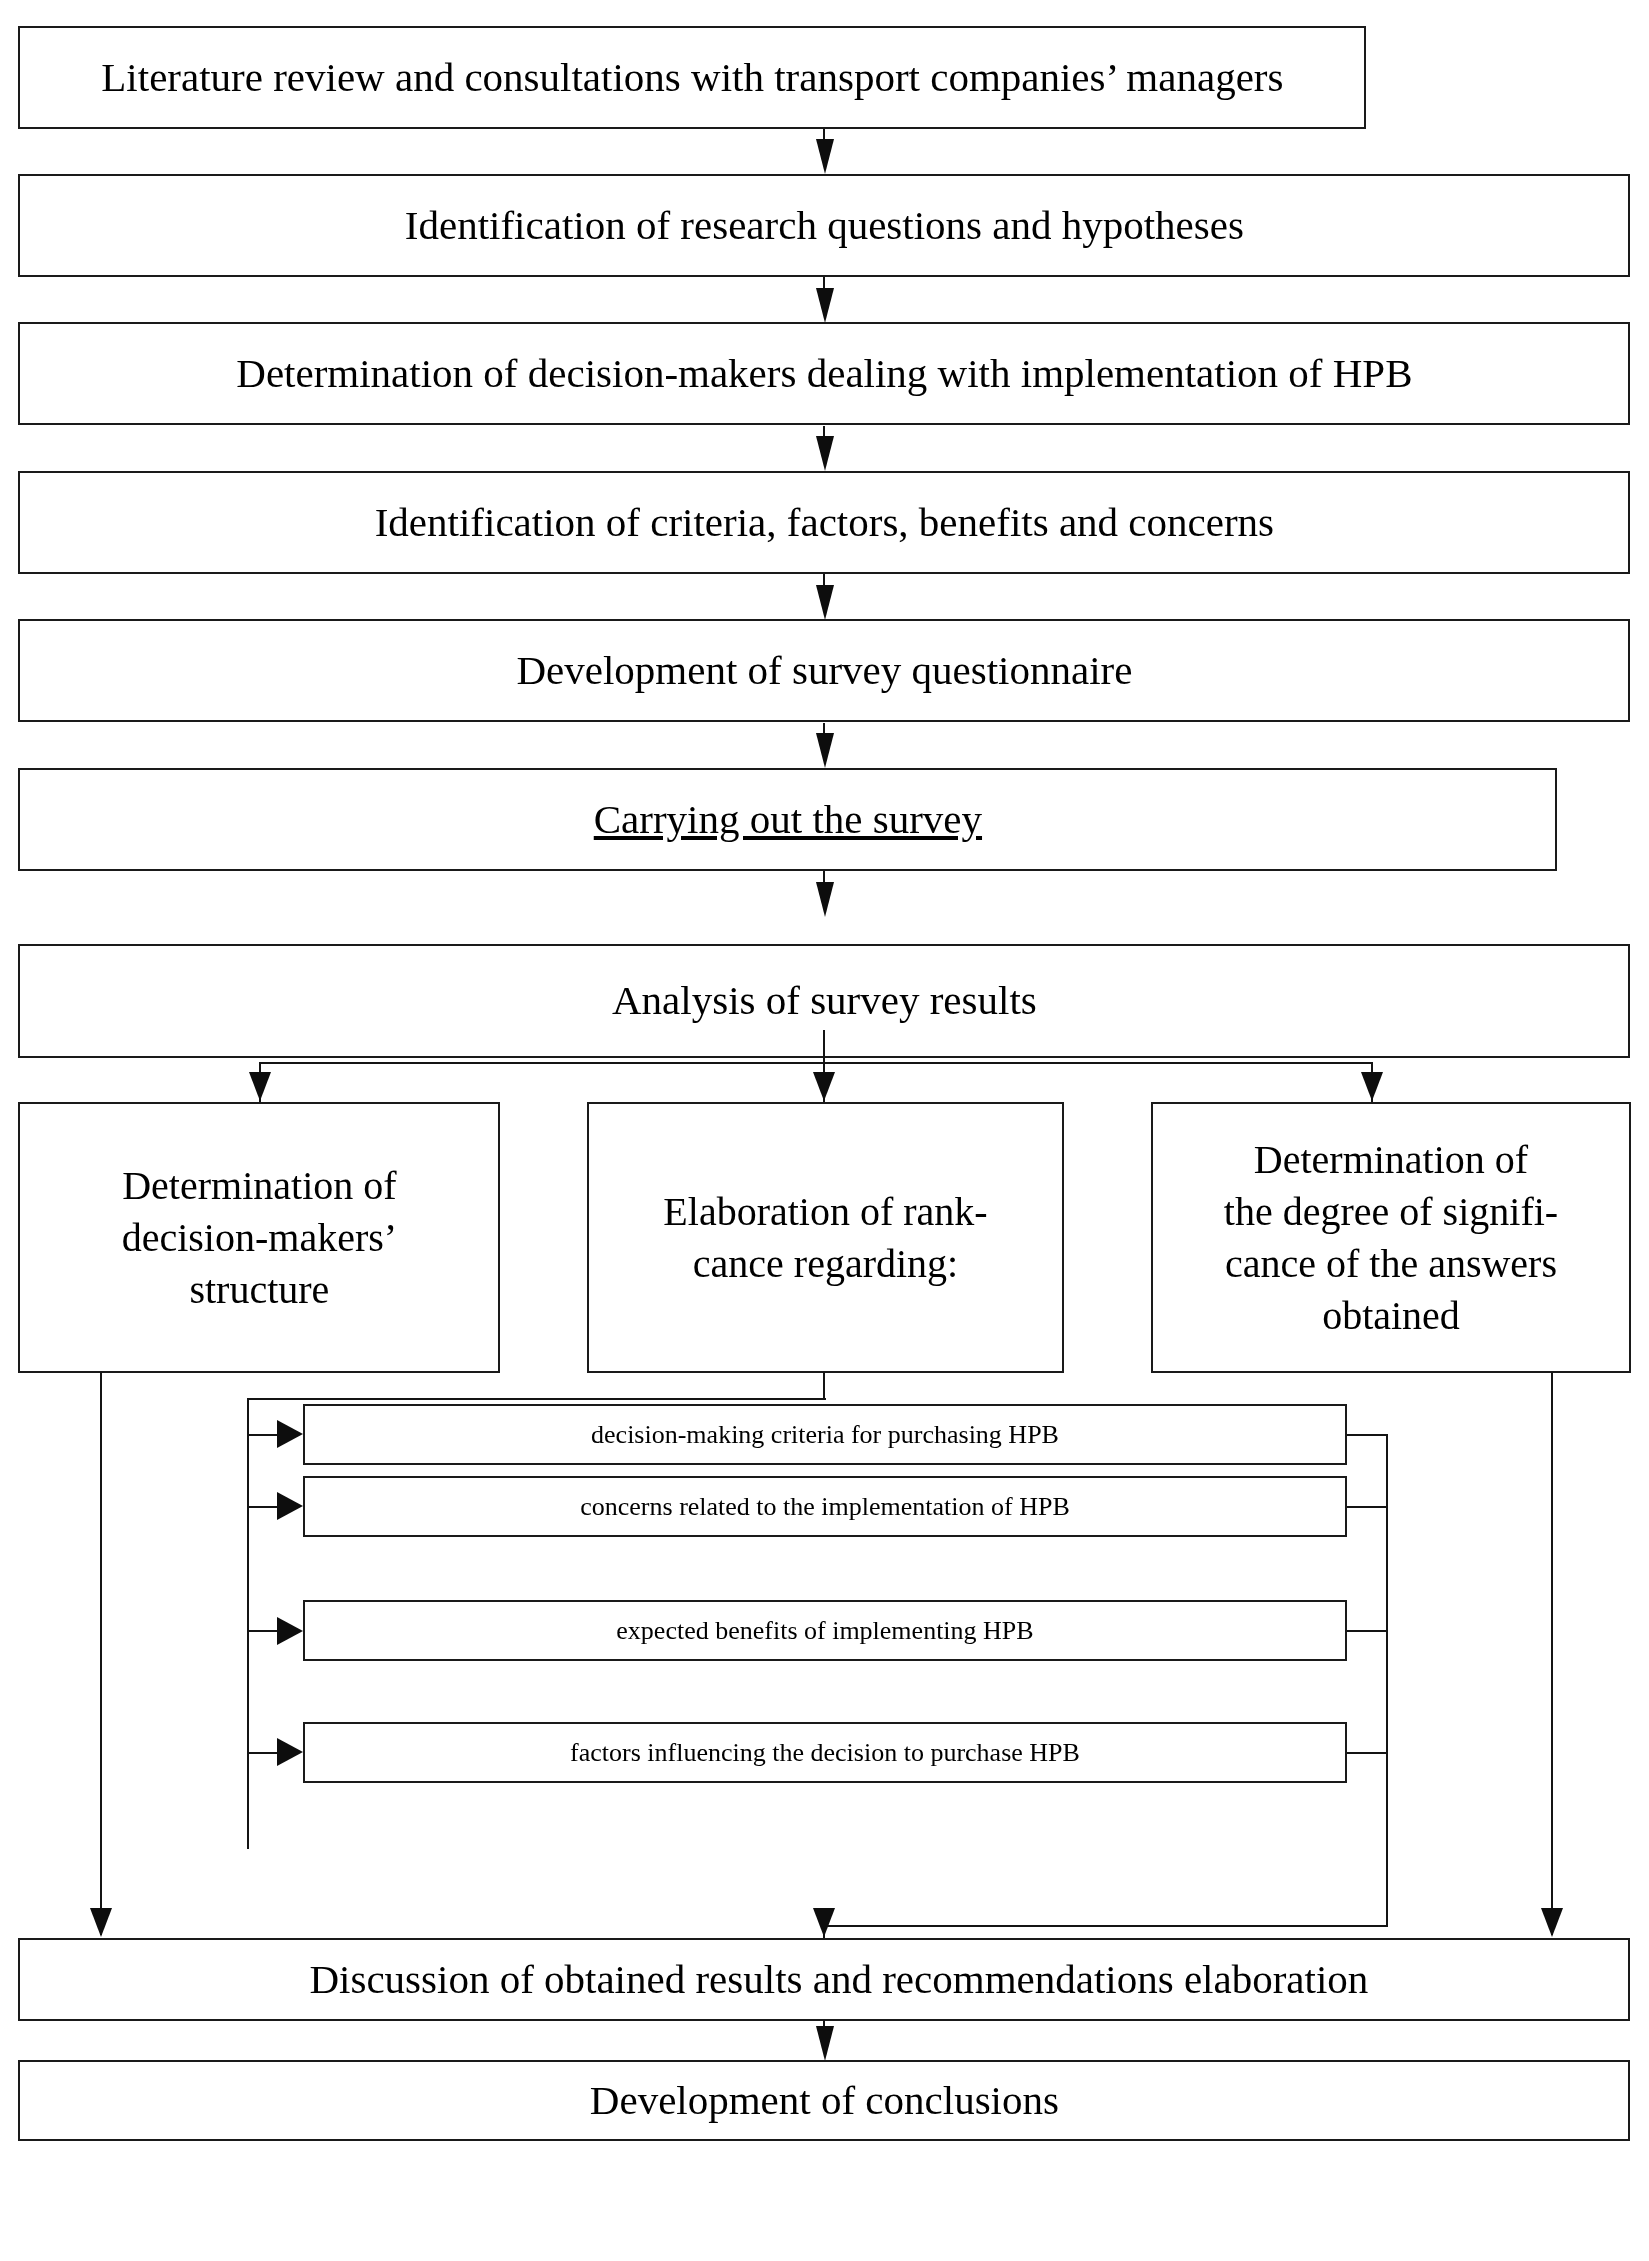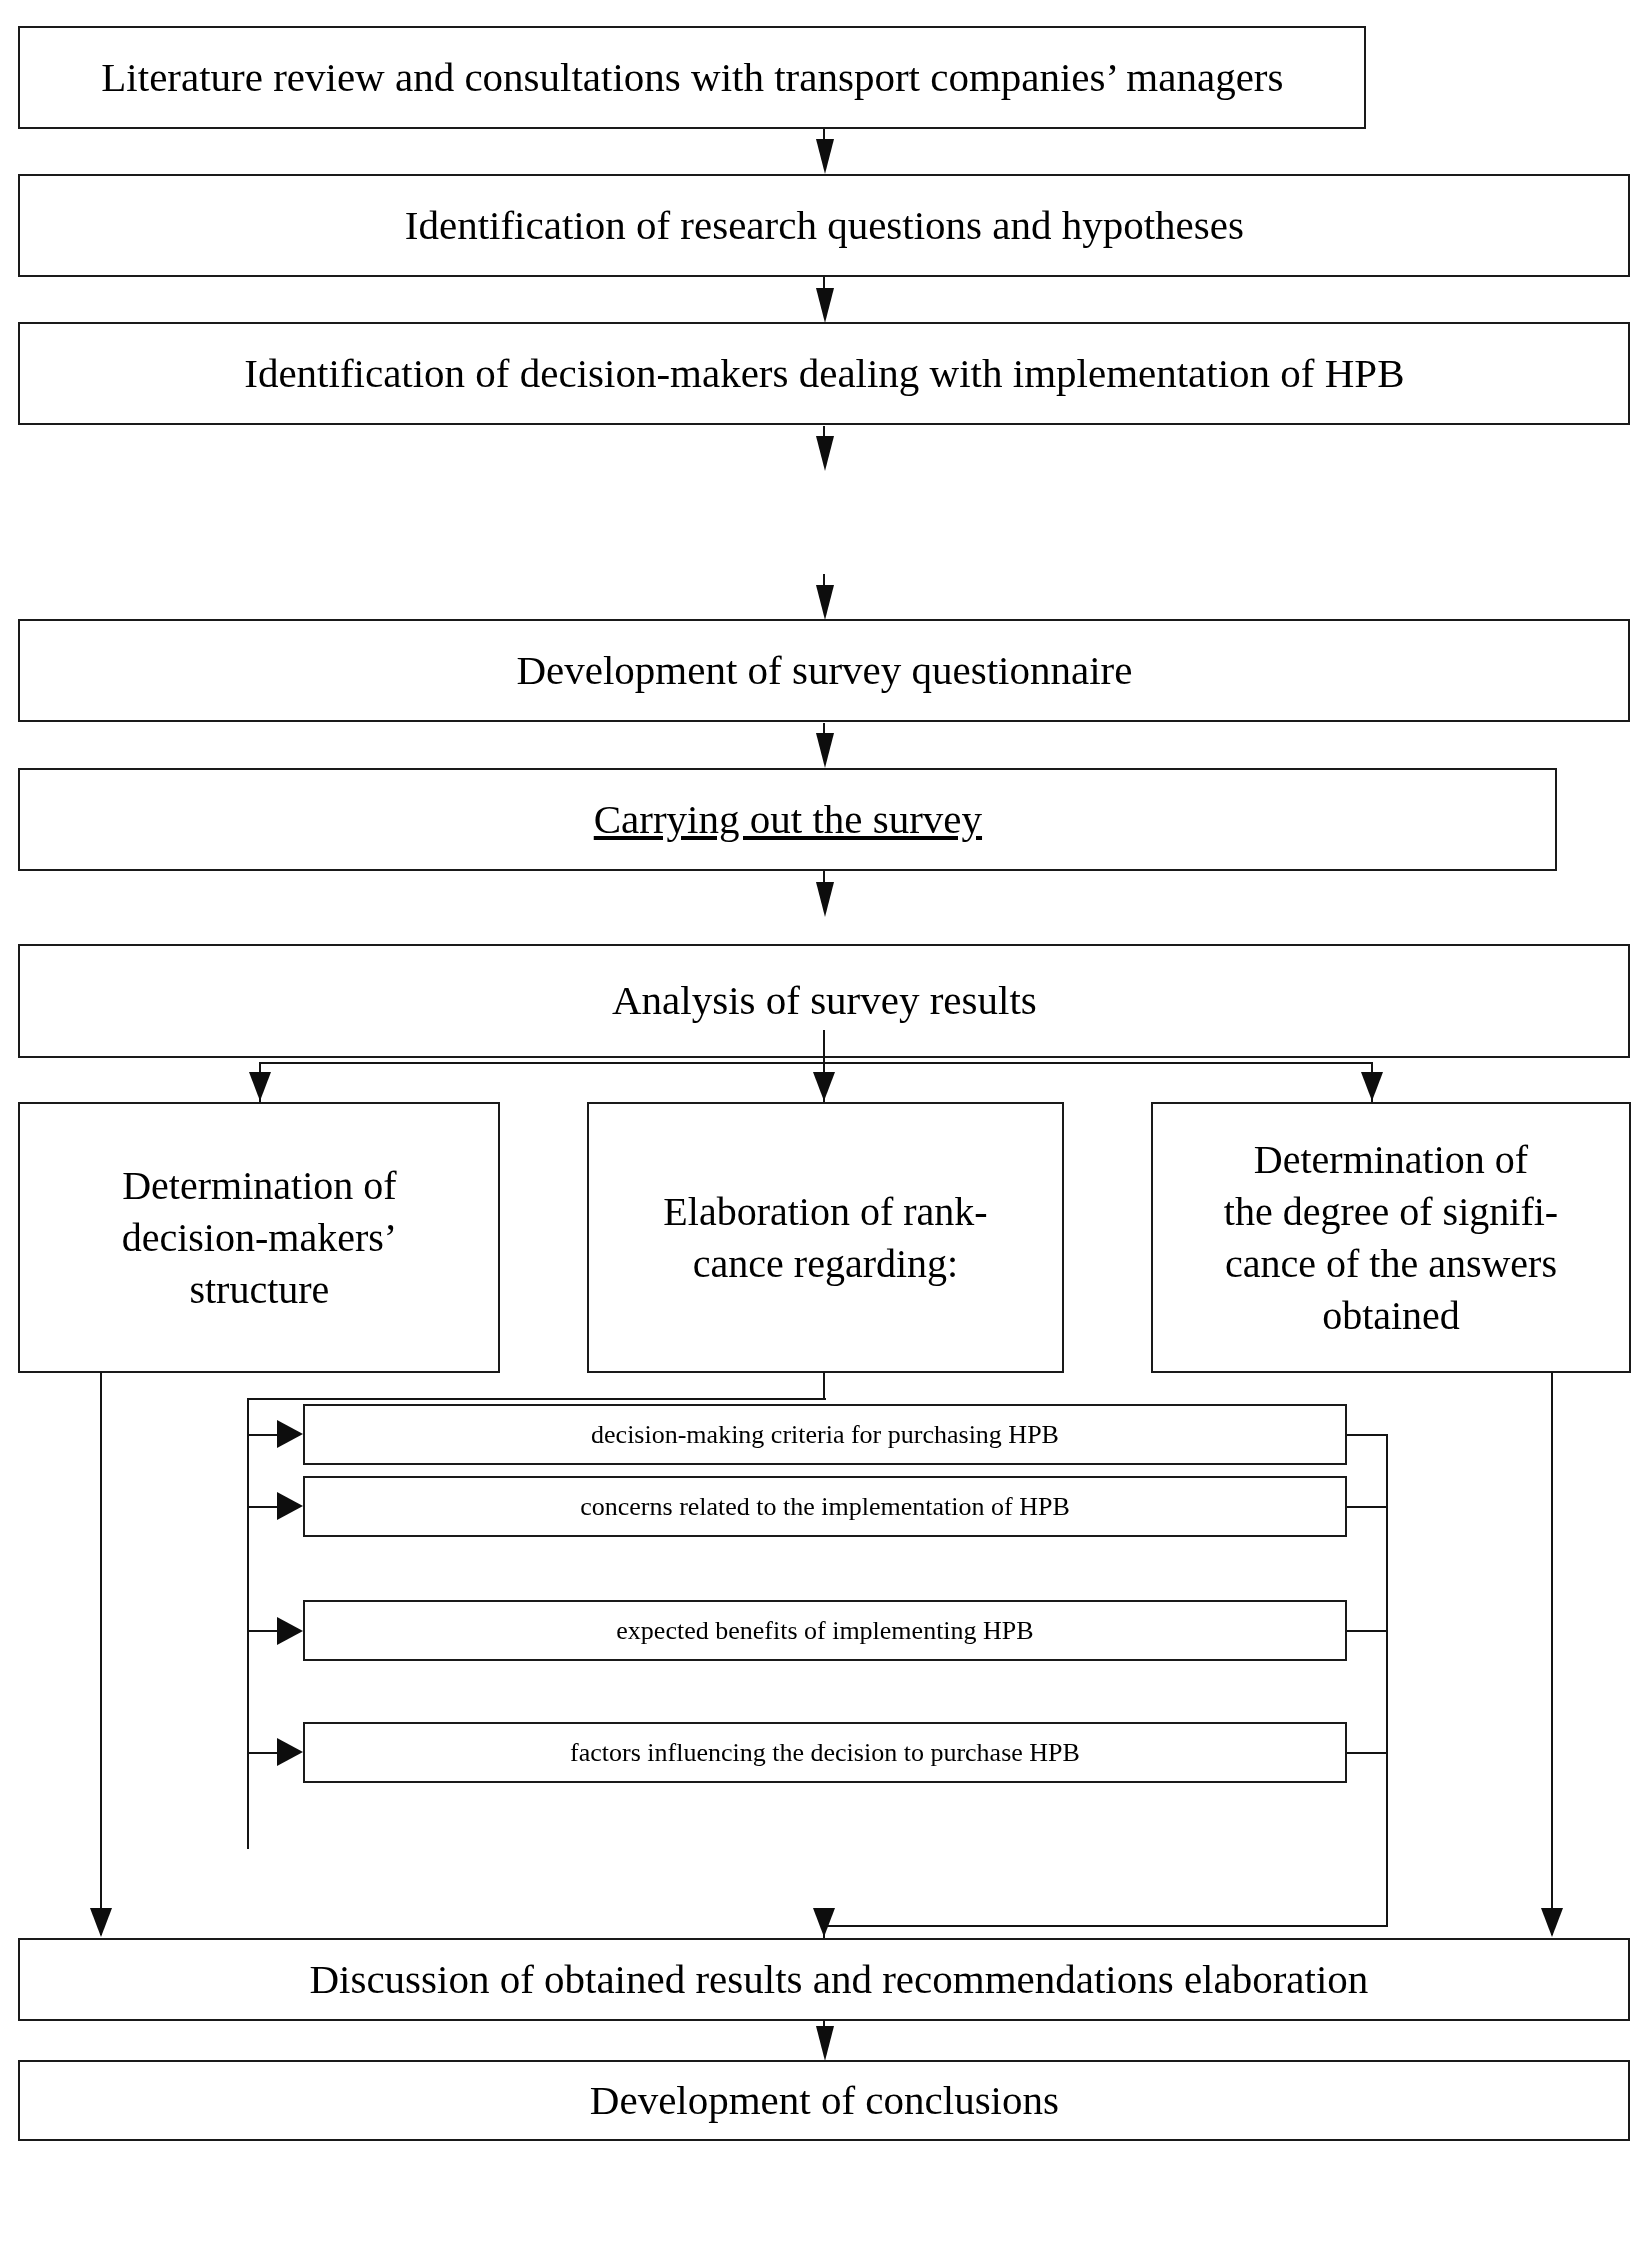--- a/index.html
+++ b/index.html
@@ -78,25 +78,28 @@
   <div class="vline" style="left:823px; top:129px; height:33px;"></div>
   <div class="arrow-down slim" style="left:816px; top:139px;"></div>
 
   <div class="box fs-main" style="left:18.4px; top:174px; width:1612px; height:103px;">
     <span class="label">Identification of research questions and hypotheses</span>
   </div>
   <div class="vline" style="left:823px; top:277px; height:33px;"></div>
   <div class="arrow-down slim" style="left:816px; top:288px;"></div>
 
   <div class="box fs-main" style="left:18.4px; top:322px; width:1612px; height:103px;">
-    <span class="label">Identification of decision-makers dealing with implementation of HPB</span>
+    <span class="label">Determination of decision-makers dealing with implementation of HPB</span>
   </div>
   <div class="vline" style="left:823px; top:426px; height:33px;"></div>
   <div class="arrow-down slim" style="left:816px; top:436px;"></div>
 
+  <div class="box fs-main" style="left:18.4px; top:471px; width:1612px; height:103px;">
+    <span class="label">Identification of criteria, factors, benefits and concerns</span>
+  </div>
   <div class="vline" style="left:823px; top:574px; height:33px;"></div>
   <div class="arrow-down slim" style="left:816px; top:585px;"></div>
 
   <div class="box fs-main" style="left:18.4px; top:619px; width:1612px; height:103px;">
     <span class="label">Development of survey questionnaire</span>
   </div>
   <div class="vline" style="left:823px; top:723px; height:33px;"></div>
   <div class="arrow-down slim" style="left:816px; top:733px;"></div>
 
   <div class="box fs-main" style="left:18.4px; top:768px; width:1539px; height:103px;text-decoration:underline;">

